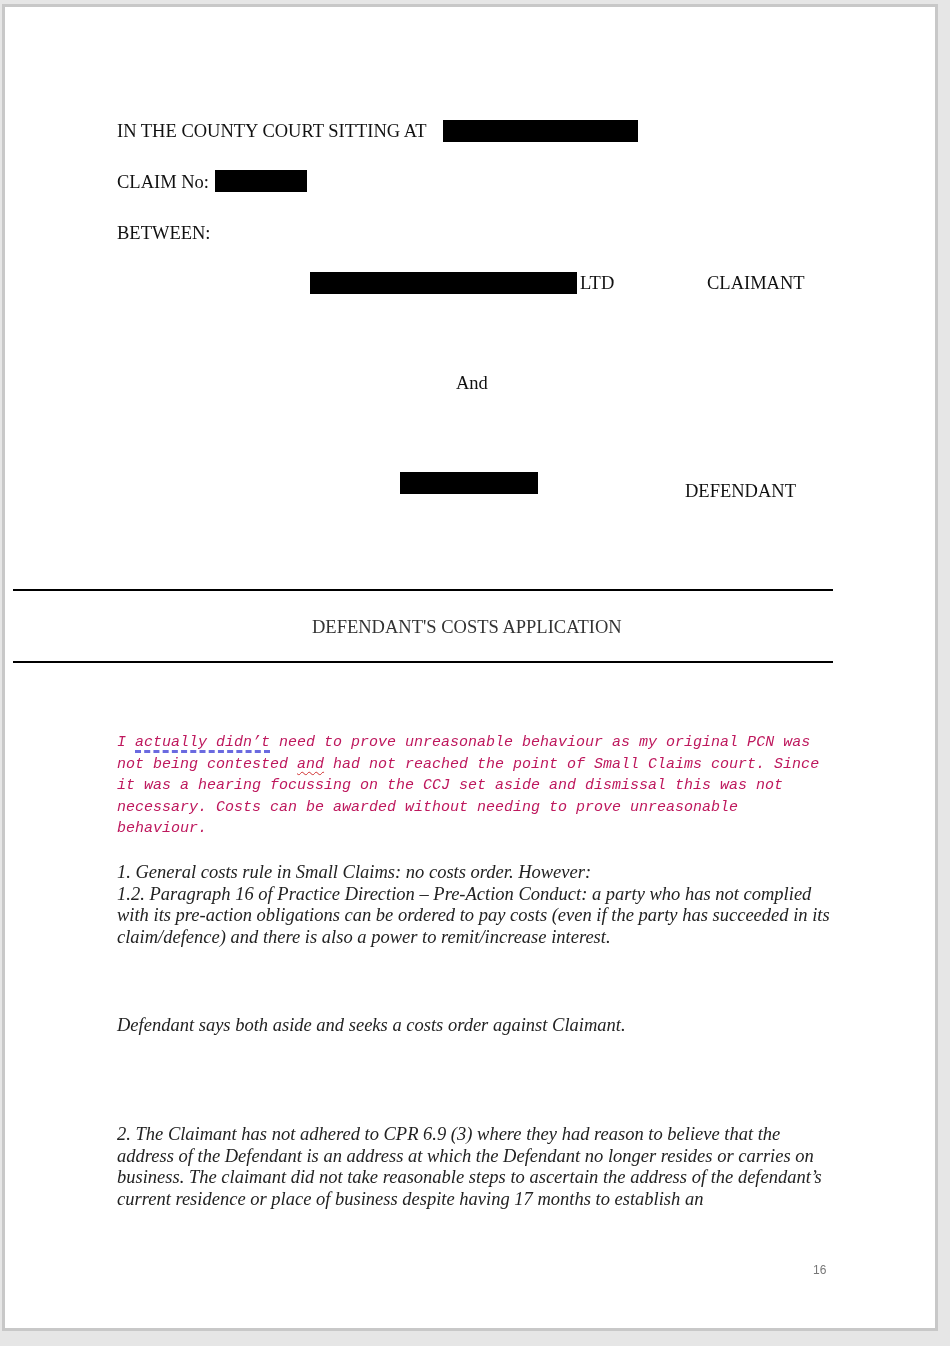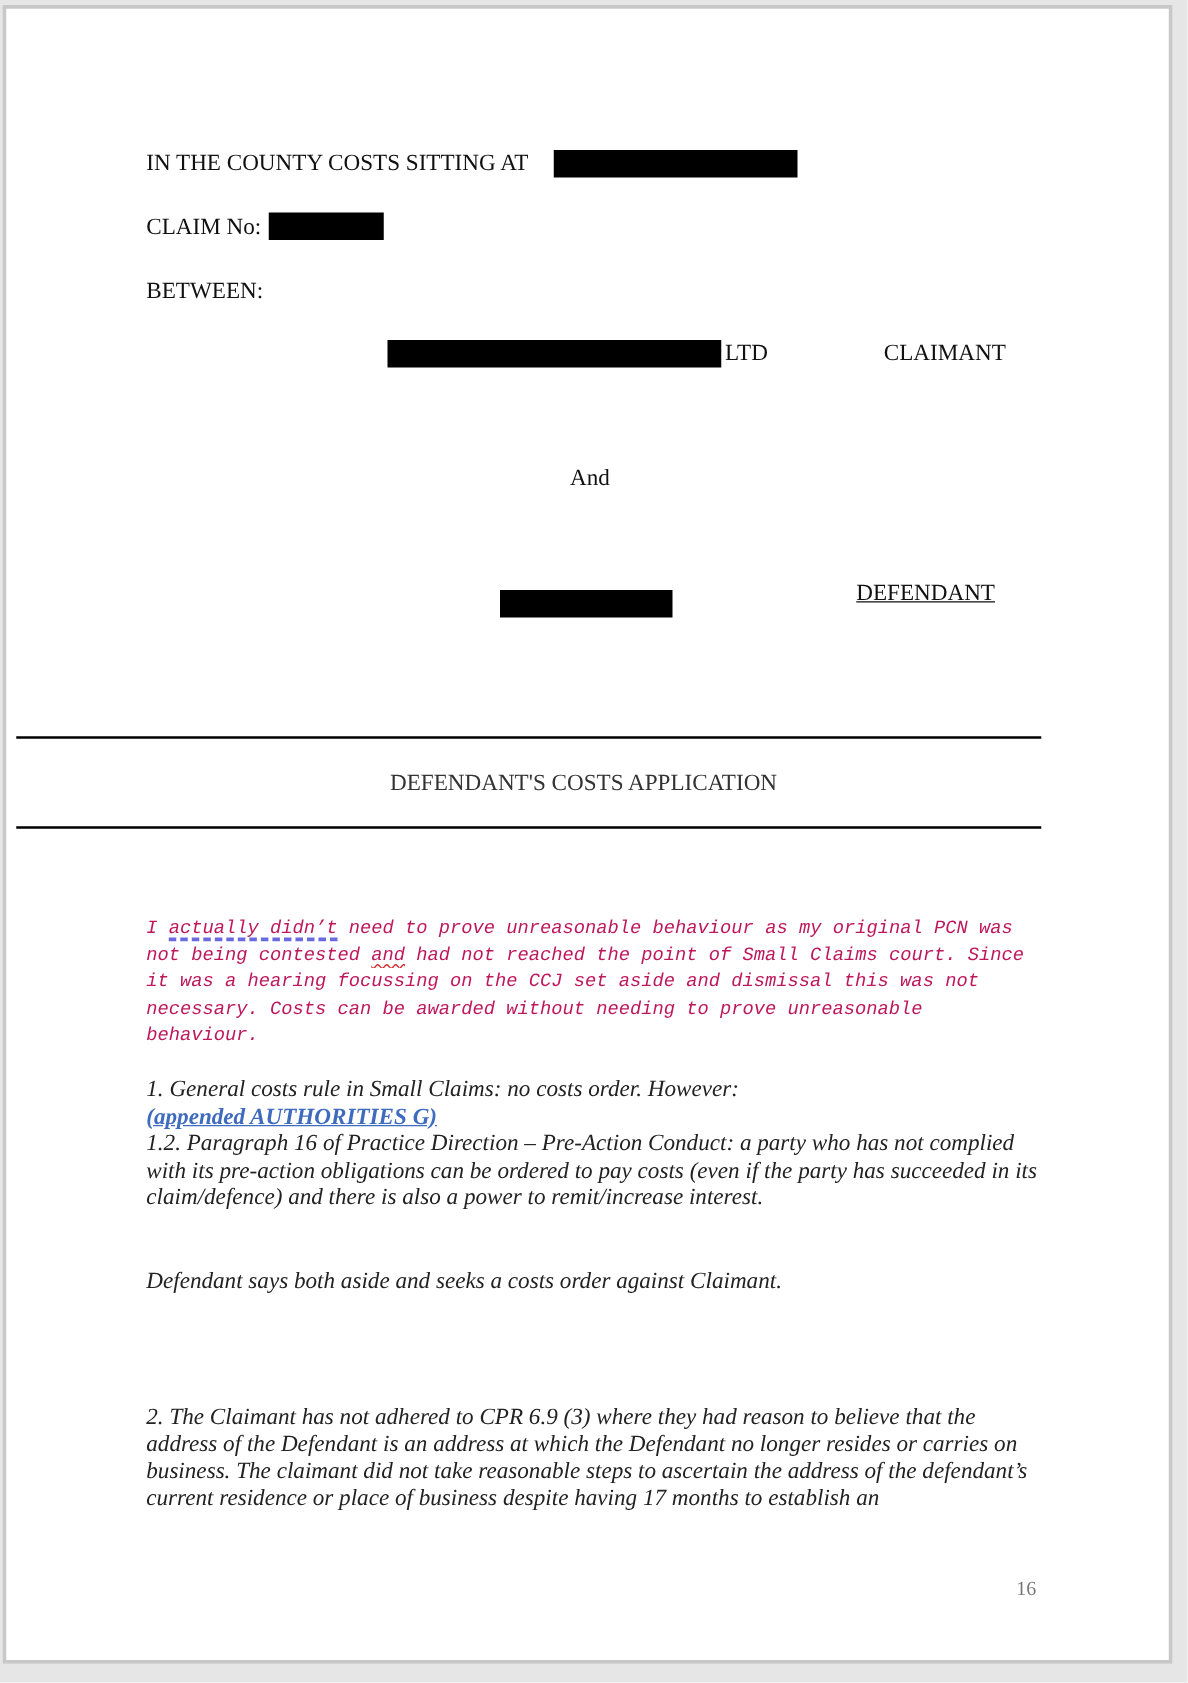--- a/index.html
+++ b/index.html
@@ -34,54 +34,53 @@
     .grammar { text-decoration: underline dashed #6a6ae0; text-decoration-thickness: 3px; text-underline-offset: 4px; }
     .spell { text-decoration: underline wavy #d03030; text-decoration-thickness: 1px; text-underline-offset: 3px; }
     .body-block {
       position: absolute; left: 112px; width: 720px;
       font-size: 18.5px; line-height: 21.5px; color: #222; font-style: italic;
     }
     .link { color: #3f6bbf; font-weight: bold; text-decoration: underline; }
     .bold { font-weight: bold; }
     .pagenum {
       position: absolute; left: 808px; top: 1256px;
-      font-family: Liberation Serif, serif; font-size: 16px; color: #777;
+      font-family: Liberation Sans, sans-serif; font-size: 12px; color: #777;
     }
   </style>
 </head>
 <body>
 
 <div class="page">
 
-  <span class="abs t" style="left:112px; top:113px;">IN THE COUNTY COSTS SITTING AT</span>
+  <span class="abs t" style="left:112px; top:113px;">IN THE COUNTY COURT SITTING AT</span>
   <div class="redact" style="left:438px; top:113px; width:195px; height:22px;"></div>
 
   <span class="abs t" style="left:112px; top:164px;">CLAIM No:</span>
   <div class="redact" style="left:210px; top:163px; width:92px; height:22px;"></div>
 
   <span class="abs t" style="left:112px; top:215px;">BETWEEN:</span>
 
   <div class="redact" style="left:305px; top:265px; width:267px; height:22px;"></div>
   <span class="abs t" style="left:575px; top:265px;">LTD</span>
   <span class="abs t" style="left:702px; top:265px;">CLAIMANT</span>
 
   <span class="abs t" style="left:451px; top:365px;">And</span>
 
   <div class="redact" style="left:395px; top:465px; width:138px; height:22px;"></div>
-  <span class="abs t" style="left:680px; top:457px;text-decoration:underline;">DEFENDANT</span>
+  <span class="abs t" style="left:680px; top:473px;">DEFENDANT</span>
 
   <div class="rule" style="top:582px;"></div>
   <span class="abs t" style="left:307px; top:609px; color:#333;">DEFENDANT'S COSTS APPLICATION</span>
   <div class="rule" style="top:654px;"></div>
 
   <div class="note"><span>I </span><span class="grammar">actually didn’t</span><span> need to prove unreasonable behaviour as my original PCN was not being contested </span><span class="spell">and</span><span> had not reached the point of Small Claims court. Since it was a hearing focussing on the CCJ set aside and dismissal this was not necessary. Costs can be awarded without needing to prove unreasonable behaviour.</span></div>
 
   <div class="body-block" style="top:855px;">
     <div>1. General costs rule in Small Claims: no costs order. However:</div>
-    <div><span class="link">(appended AUTHORITIES G)</span></div>
     <div>1.2. Paragraph 16 of Practice Direction – Pre-Action Conduct: a party who has not complied with its pre-action obligations can be ordered to pay costs (even if the party has succeeded in its claim/defence) and there is also a power to remit/increase interest.</div>
   </div>
 
   <div class="body-block" style="top:1008px;">Defendant says both aside and seeks a costs order against Claimant.</div>
 
 
   <div class="body-block" style="top:1117px;">2. The Claimant has not adhered to CPR 6.9 (3) where they had reason to believe that the address of the Defendant is an address at which the Defendant no longer resides or carries on business. The claimant did not take reasonable steps to ascertain the address of the defendant’s current residence or place of business despite having 17 months to establish an</div>
 
   <span class="pagenum">16</span>
 </div>

